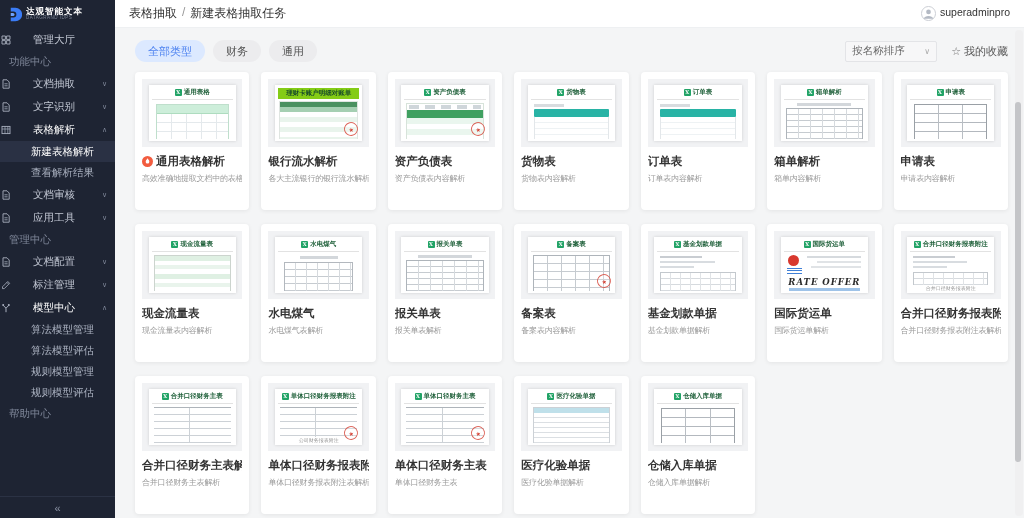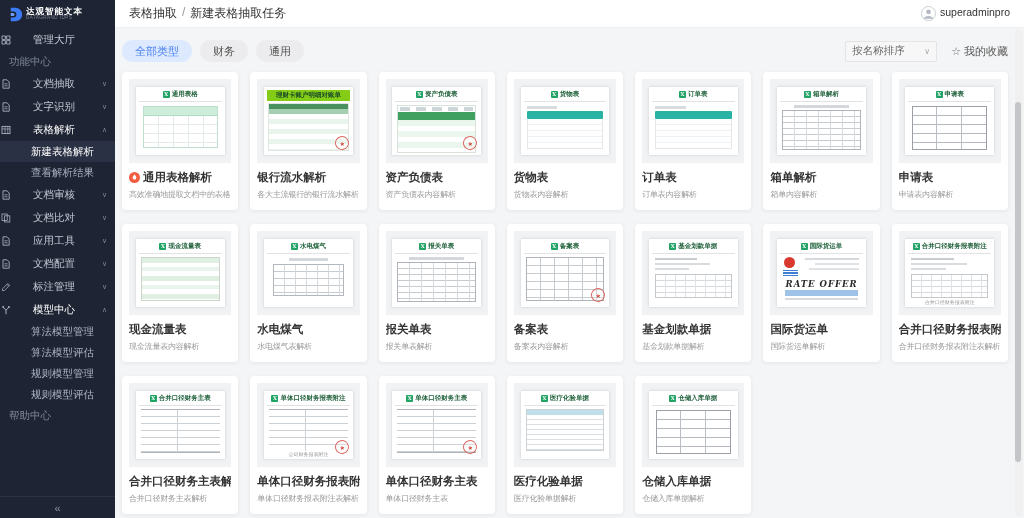--- a/index.html
+++ b/index.html
@@ -27,32 +27,32 @@
 
   
   .main { flex:1; display:flex; flex-direction:column; position:relative; }
   .topbar { height:28px; flex-shrink:0; background:#fff; border-bottom:1px solid #eef0f2; display:flex; align-items:center; padding:0 14px; }
   .crumbs { font-size:12px; color:#333; display:flex; gap:5px; }
   .crumb-sep { color:#999; }
   .userbox { margin-left:auto; display:flex; align-items:flex-start; gap:4px; cursor:pointer; }
   .userbox svg { width:15px; height:15px; }
   .username { font-size:10.5px; color:#333; }
 
-  .content { flex:1; position:relative; padding:12px 16px 0 7px; overflow:hidden; }
+  .content { flex:1; position:relative; padding:12px 16px 0 20px; overflow:hidden; }
   .toolbar-row { display:flex; align-items:center; margin-bottom:10px; }
   .pill { height:22px; padding:0 13px; border-radius:12px; font-size:11px; display:flex; align-items:center; margin-right:8px; background:#ececee; color:#555; cursor:pointer; white-space:nowrap; }
   .pill.active { background:#dce9ff; color:#4d82f0; }
   .sortbox { margin-left:auto; width:92px; height:21px; background:#f7f7f8; border:1px solid #e3e4e7; border-radius:2px; display:flex; align-items:center; padding:0 6px; font-size:10.5px; color:#666; cursor:pointer; }
   .sortbox .chev2 { margin-left:auto; font-size:8px; color:#aaa; }
   .favbox { margin-left:14px; display:flex; align-items:center; gap:3px; font-size:11px; color:#555; cursor:pointer; }
   .favbox .star { font-size:11px; color:#777; }
 
   .grid { display:grid; grid-template-columns:repeat(7,1fr); gap:14px 12px; }
   .card { background:#fff; border-radius:4px; padding:7px 7px 9px; box-shadow:0 1px 4px rgba(0,0,0,.07); cursor:pointer; height:138px; overflow:hidden; }
-  .thumb { height:84px; background:#f1f2f4; border-radius:0; display:flex; align-items:center; justify-content:center; position:relative; overflow:hidden; }
+  .thumb { height:68px; background:#f1f2f4; border-radius:0; display:flex; align-items:center; justify-content:center; position:relative; overflow:hidden; }
   .page { width:87%; height:82%; background:#fff; box-shadow:0 0 3px rgba(0,0,0,.15); padding:3px 3px 2px; position:relative; display:flex; flex-direction:column; }
   .thumb-title { display:flex; align-items:center; justify-content:center; gap:2px; font-family:"DejaVu Serif","Liberation Serif",serif; font-size:6.5px; font-weight:bold; color:#20613b; border-bottom:1px solid #e2e2e2; padding-bottom:2px; margin-bottom:2px; white-space:nowrap; overflow:hidden; }
   .thumb-title.banner { background:#84cc16; color:#17492a; border-bottom:0; padding:1px 0; }
   .xl { width:7px; height:7px; background:#21a366; color:#fff; font-size:5px; line-height:7px; text-align:center; border-radius:1px; font-weight:bold; flex-shrink:0; }
   .mini { flex:1; position:relative; overflow:hidden; }
   .tfoot { font-size:5px; color:#999; text-align:center; white-space:nowrap; overflow:hidden; }
   .stamp { position:absolute; right:4px; bottom:5px; width:14px; height:14px; border:1px solid rgba(214,69,56,.8); border-radius:50%; color:#d64538; font-size:6px; display:flex; align-items:center; justify-content:center; transform:rotate(-12deg); background:rgba(255,255,255,.2); }
   .card-title { margin-top:7px; font-size:11.5px; font-weight:bold; color:#333; display:flex; align-items:center; gap:3px; white-space:nowrap; overflow:hidden; }
   .card-title .hot { width:11px; height:11px; flex-shrink:0; display:inline-flex; }
   .card-title .hot svg { width:11px; height:11px; }
@@ -126,37 +126,28 @@
               <path d="M2 .8h4L8.2 3v6.2H2z" fill="none" stroke="currentColor" stroke-width=".9"></path>
               <path d="M3.4 4.8h3.2M3.4 6.8h3.2" stroke="currentColor" stroke-width=".8"></path>
             </svg>
           </span>
           <span class="lb">文档审核</span>
           <span class="chev">∨</span>
         </div>
         <div class="sb-item">
           <span class="ic">
             <svg viewBox="0 0 10 10">
-              <rect x="1" y="1" width="5.2" height="6.4" fill="none" stroke="currentColor" stroke-width=".8"></rect>
-              <rect x="3.6" y="2.8" width="5.2" height="6.2" fill="none" stroke="currentColor" stroke-width=".8"></rect>
-            </svg>
-          </span>
-          <span class="lb">文档比对</span>
-          <span class="chev">∨</span>
-        </div>
-        <div class="sb-item">
-          <span class="ic">
-            <svg viewBox="0 0 10 10">
               <path d="M2 .8h4L8.2 3v6.2H2z" fill="none" stroke="currentColor" stroke-width=".9"></path>
               <path d="M3.4 4.8h3.2M3.4 6.8h3.2" stroke="currentColor" stroke-width=".8"></path>
             </svg>
           </span>
           <span class="lb">应用工具</span>
           <span class="chev">∨</span>
         </div>
+        <div class="sb-group">管理中心</div>
         <div class="sb-item">
           <span class="ic">
             <svg viewBox="0 0 10 10">
               <path d="M2 .8h4L8.2 3v6.2H2z" fill="none" stroke="currentColor" stroke-width=".9"></path>
               <path d="M3.4 4.8h3.2M3.4 6.8h3.2" stroke="currentColor" stroke-width=".8"></path>
             </svg>
           </span>
           <span class="lb">文档配置</span>
           <span class="chev">∨</span>
         </div>

